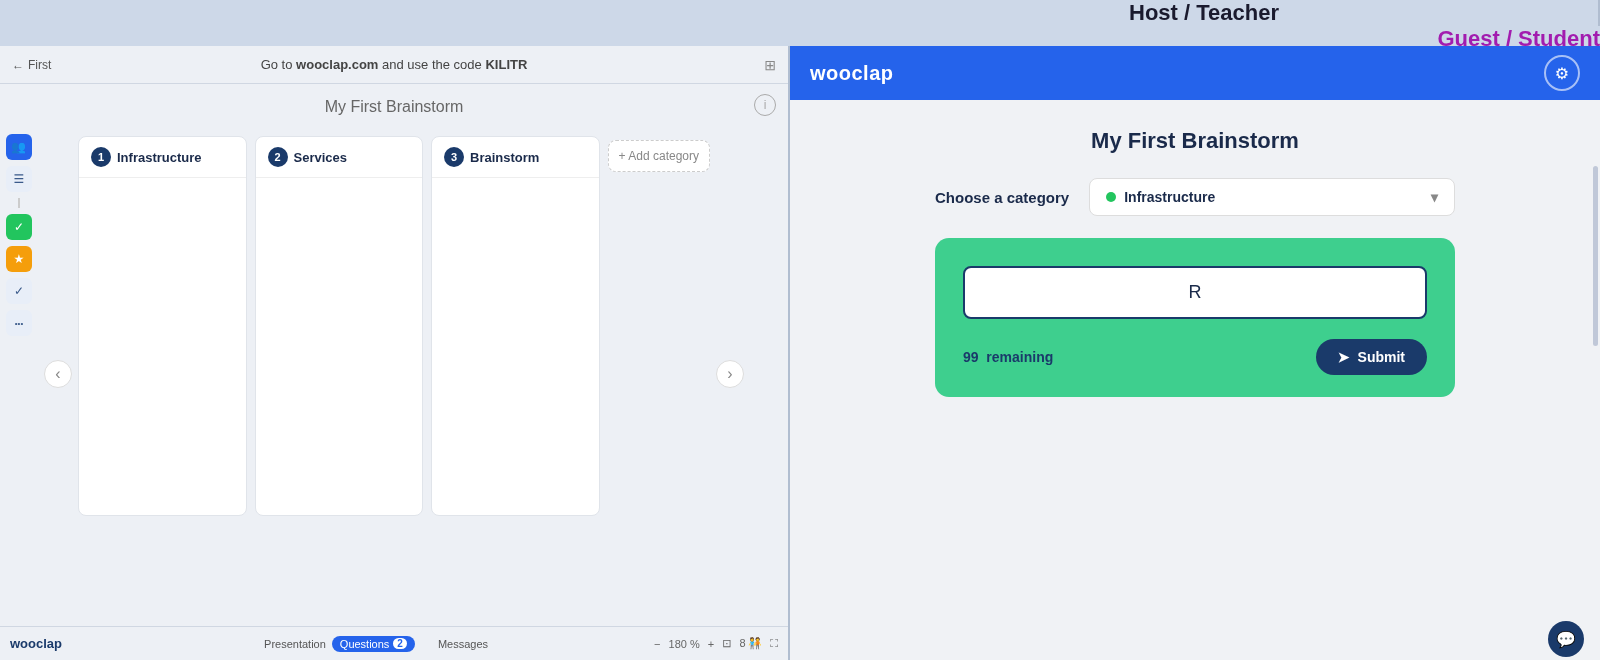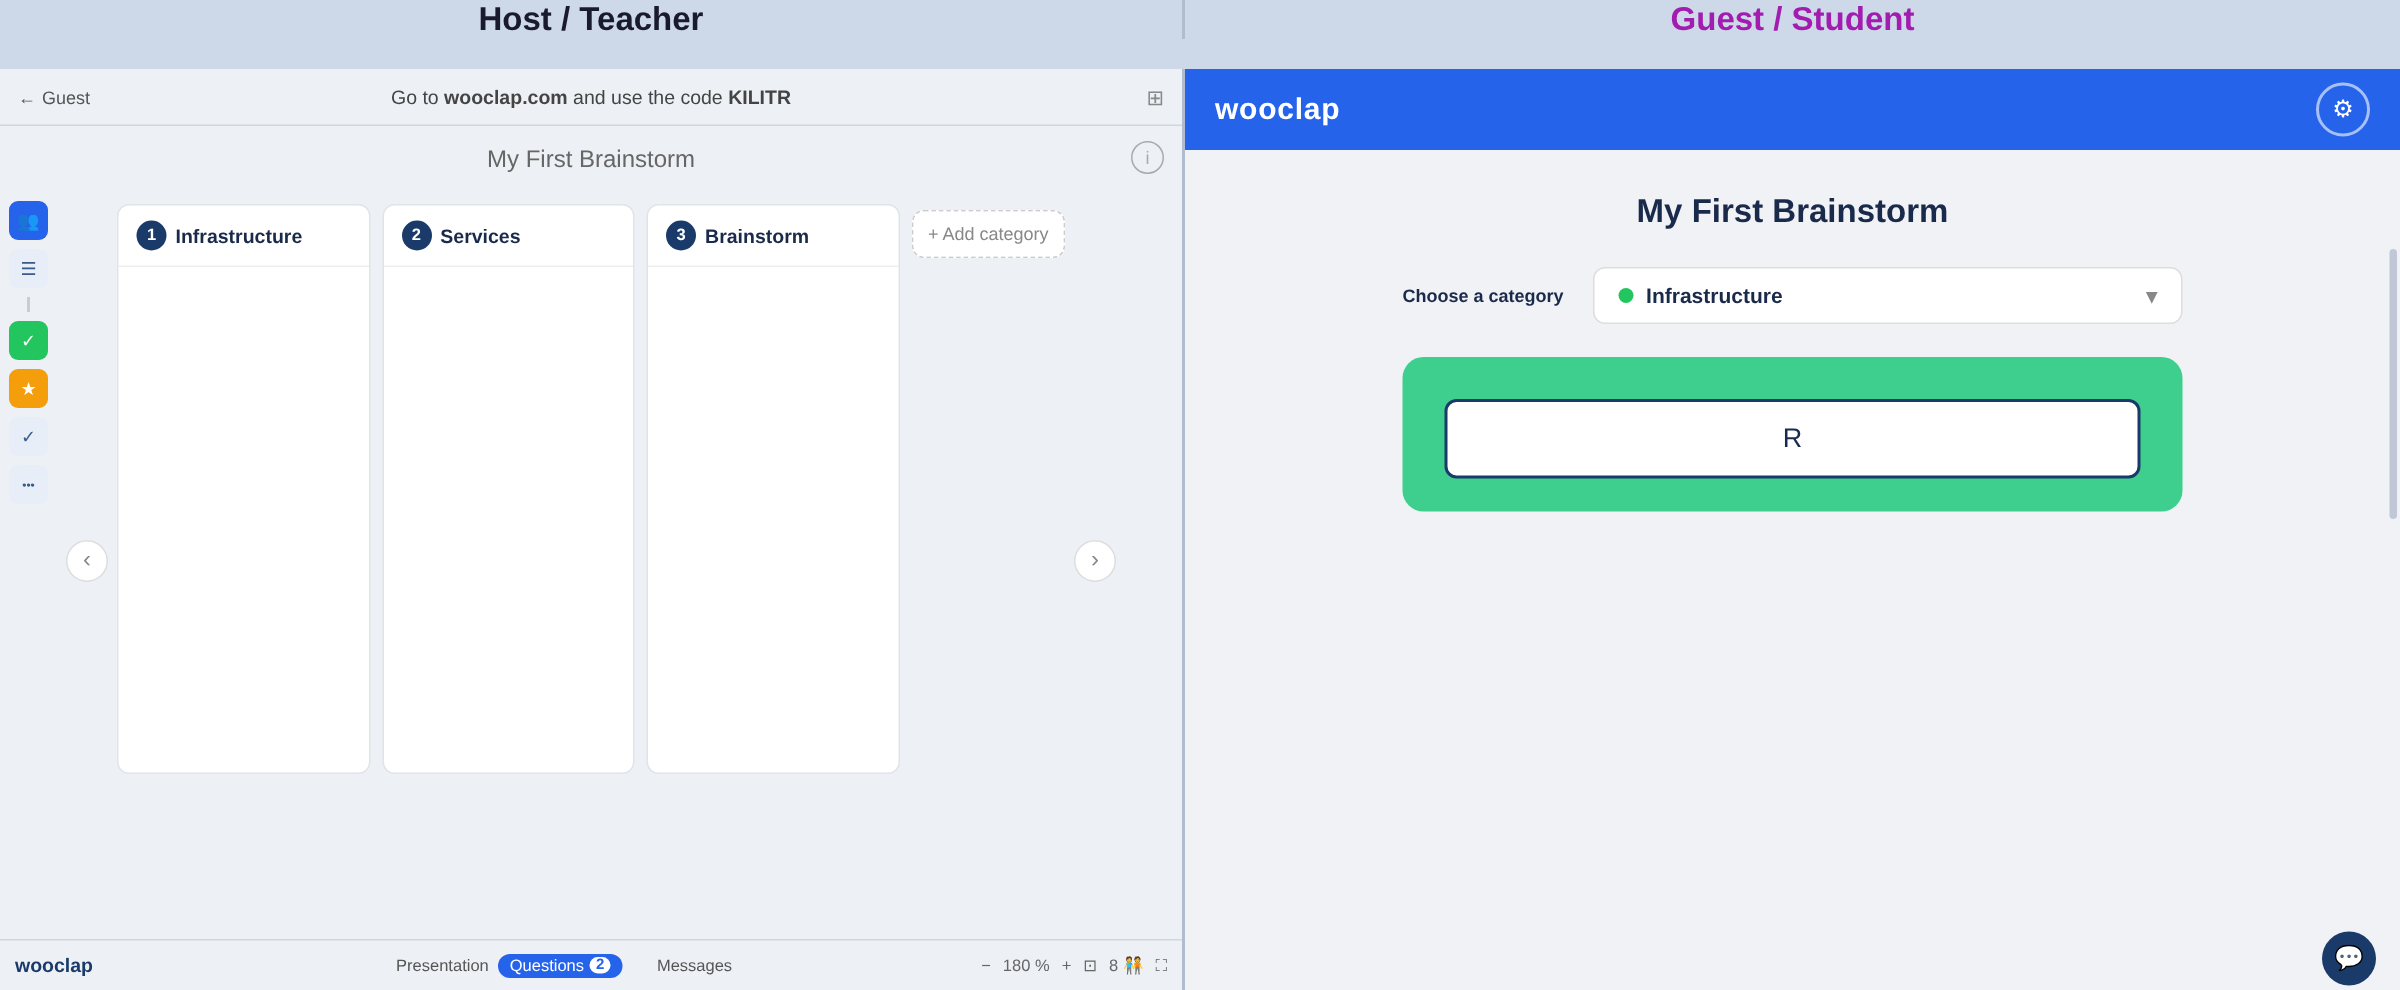--- a/index.html
+++ b/index.html
@@ -1,33 +1,33 @@
 <!DOCTYPE html>
 <html><head>
   <meta charset="utf-8">
   <style>
     * { box-sizing: border-box; margin: 0; padding: 0; }
     body { font-family: -apple-system, BlinkMacSystemFont, 'Segoe UI', sans-serif; background: #cdd8e8; width: 1600px; height: 660px; overflow: hidden; display: flex; flex-direction: column; }
   </style>
 </head>
 <body>
 
-<div style="display:flex; height:46px; background:#cdd8e8; align-items:flex-start;">
+<div style="display:flex; height:46px; background:#cdd8e8; align-items:flex-end;flex-direction:column;">
   <div style="width:790px; display:flex; align-items:center; justify-content:center; font-size:22px; font-weight:700; color:#1a1a2e; border-right:2px solid #b0bdd0;">Host / Teacher</div>
   <div style="flex:1; display:flex; align-items:center; justify-content:center; font-size:22px; font-weight:700; color:#a21caf;">Guest / Student</div>
 </div>
 
 <div style="display:flex; flex:1; overflow:hidden;">
 
   <div style="width:790px; background:#edf0f5; border-right:2px solid #b0bdd0; display:flex; flex-direction:column; position:relative;">
 
     <div style="height:38px; display:flex; align-items:center; justify-content:center; background:#edf0f5; border-bottom:1px solid #d0d7e2; position:relative; font-size:13px; color:#444;">
       <div style="position:absolute; left:12px; font-size:12px; color:#555; display:flex; align-items:center; gap:4px; cursor:pointer;">
         <span>←</span>
-        <span>Guest</span>
+        <span>First</span>
       </div>
       <span>
         <span>Go to</span>&nbsp;<strong>wooclap.com</strong>&nbsp;<span>and use the code</span>&nbsp;<strong>KILITR</strong>
       </span>
       <span style="position:absolute; right:12px; font-size:14px; color:#888; cursor:pointer;">⊞</span>
     </div>
 
     <div style="position:absolute; left:0; top:80px; display:flex; flex-direction:column; gap:6px; padding:8px 6px; z-index:10;">
       <div style="width:26px;height:26px;border-radius:6px;background:#2563eb;color:white;display:flex;align-items:center;justify-content:center;cursor:pointer;font-size:12px;">👥</div>
       <div style="width:26px;height:26px;border-radius:6px;background:#e8eef8;color:#3a5a8a;display:flex;align-items:center;justify-content:center;cursor:pointer;font-size:12px;">☰</div>
@@ -103,32 +103,42 @@
     <div style="height:54px; background:#2563eb; display:flex; align-items:center; padding:0 20px;">
       <span style="color:white;font-size:20px;font-weight:700;letter-spacing:0.5px;flex:1;">wooclap</span>
       <div style="width:36px;height:36px;border-radius:50%;border:2px solid rgba(255,255,255,0.6);display:flex;align-items:center;justify-content:center;color:white;cursor:pointer;font-size:16px;">⚙</div>
     </div>
 
     <div style="flex:1; display:flex; flex-direction:column; align-items:center; padding:28px 20px 16px; overflow:hidden;">
 
       <div style="font-size:22px;font-weight:700;color:#1a2a4a;margin-bottom:24px;">My First Brainstorm</div>
 
       <div style="display:flex;align-items:center;gap:20px;margin-bottom:22px;width:100%;max-width:520px;">
-        <span style="font-size:12px;font-weight:600;color:#1a2a4a;white-space:nowrap;">Choose a category</span>
+        <span style="font-size:15px;font-weight:600;color:#1a2a4a;white-space:nowrap;">Choose a category</span>
         <div style="display:flex;align-items:center;gap:8px;padding:10px 16px;background:white;border:1px solid #ddd;border-radius:8px;cursor:pointer;font-size:14px;color:#1a2a4a;font-weight:600;flex:1;justify-content:space-between;">
           <div style="display:flex;align-items:center;gap:8px;">
             <div style="width:10px;height:10px;border-radius:50%;background:#22c55e;"></div>
             <span>Infrastructure</span>
           </div>
           <span style="color:#888;font-size:14px;">▾</span>
         </div>
       </div>
 
       <div style="background:#3ecf8e;border-radius:14px;padding:28px 28px 22px;width:100%;max-width:520px;display:flex;flex-direction:column;gap:14px;">
         <input type="text" style="width: 100%; padding: 14px 16px; border-radius: 8px; border: 2px solid rgb(26, 58, 106); background: white; font-size: 18px; text-align: center; color: rgb(26, 42, 74); outline: none;" value="R">
+        <div style="display:flex;align-items:center;justify-content:space-between;padding-top:6px;">
+          <span style="font-size:14px;color:#1a3a6a;font-weight:600;">
+            <span style="font-weight:700;">99</span>
+            &nbsp;<span>remaining</span>
+          </span>
+          <button style="background:#1a3a6a;color:white;border:none;border-radius:24px;padding:10px 22px;font-size:14px;font-weight:600;cursor:pointer;display:flex;align-items:center;gap:8px;">
+            <span>➤</span>
+            <span>Submit</span>
+          </button>
+        </div>
       </div>
     </div>
 
     <div style="height:42px;display:flex;align-items:center;justify-content:flex-end;padding:0 16px;">
       <div style="width:36px;height:36px;background:#1a3a6a;border-radius:50%;display:flex;align-items:center;justify-content:center;color:white;font-size:16px;cursor:pointer;">💬</div>
     </div>
 
     <div style="position:absolute;right:2px;top:120px;width:5px;height:180px;background:#c0c8d8;border-radius:3px;"></div>
   </div>
 

